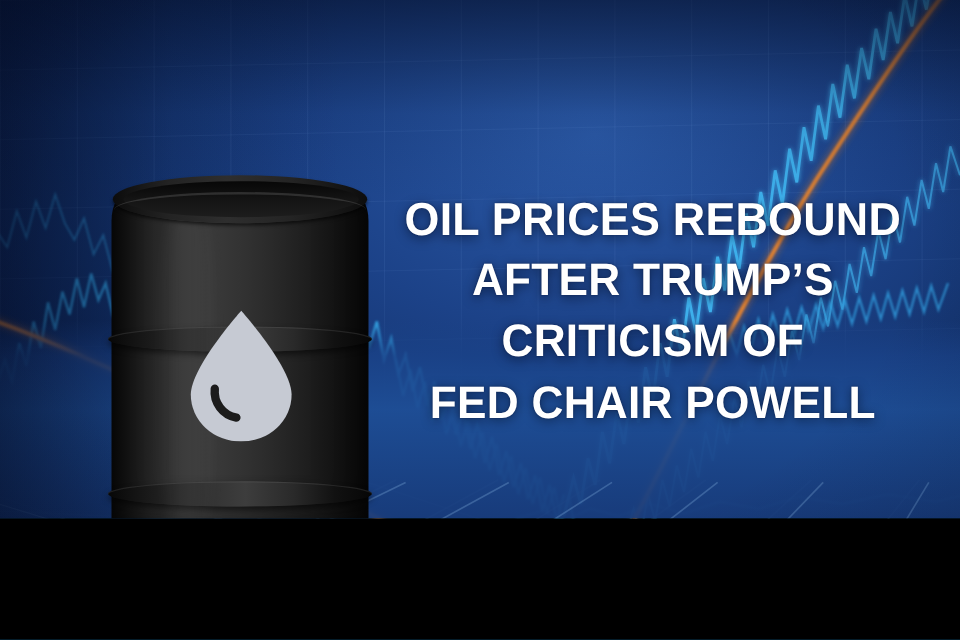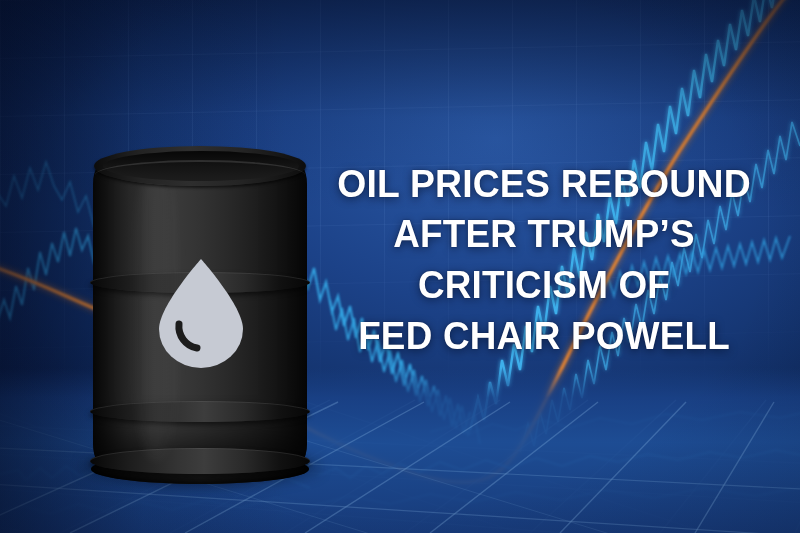--- a/index.html
+++ b/index.html
@@ -4,21 +4,21 @@
 <title>Oil Prices Rebound</title>
 <style>
   html, body {
     margin: 0;
     padding: 0;
     background: #000;
   }
   #stage {
     position: relative;
     width: 800px;
-    height: 533px;
+    height: 432px;
     overflow: hidden;
     font-family: "Liberation Sans", sans-serif;
     background: #0c4a6e;
   }
 
   
   .bg-layer {
     position: absolute;
     inset: 0;
   }

